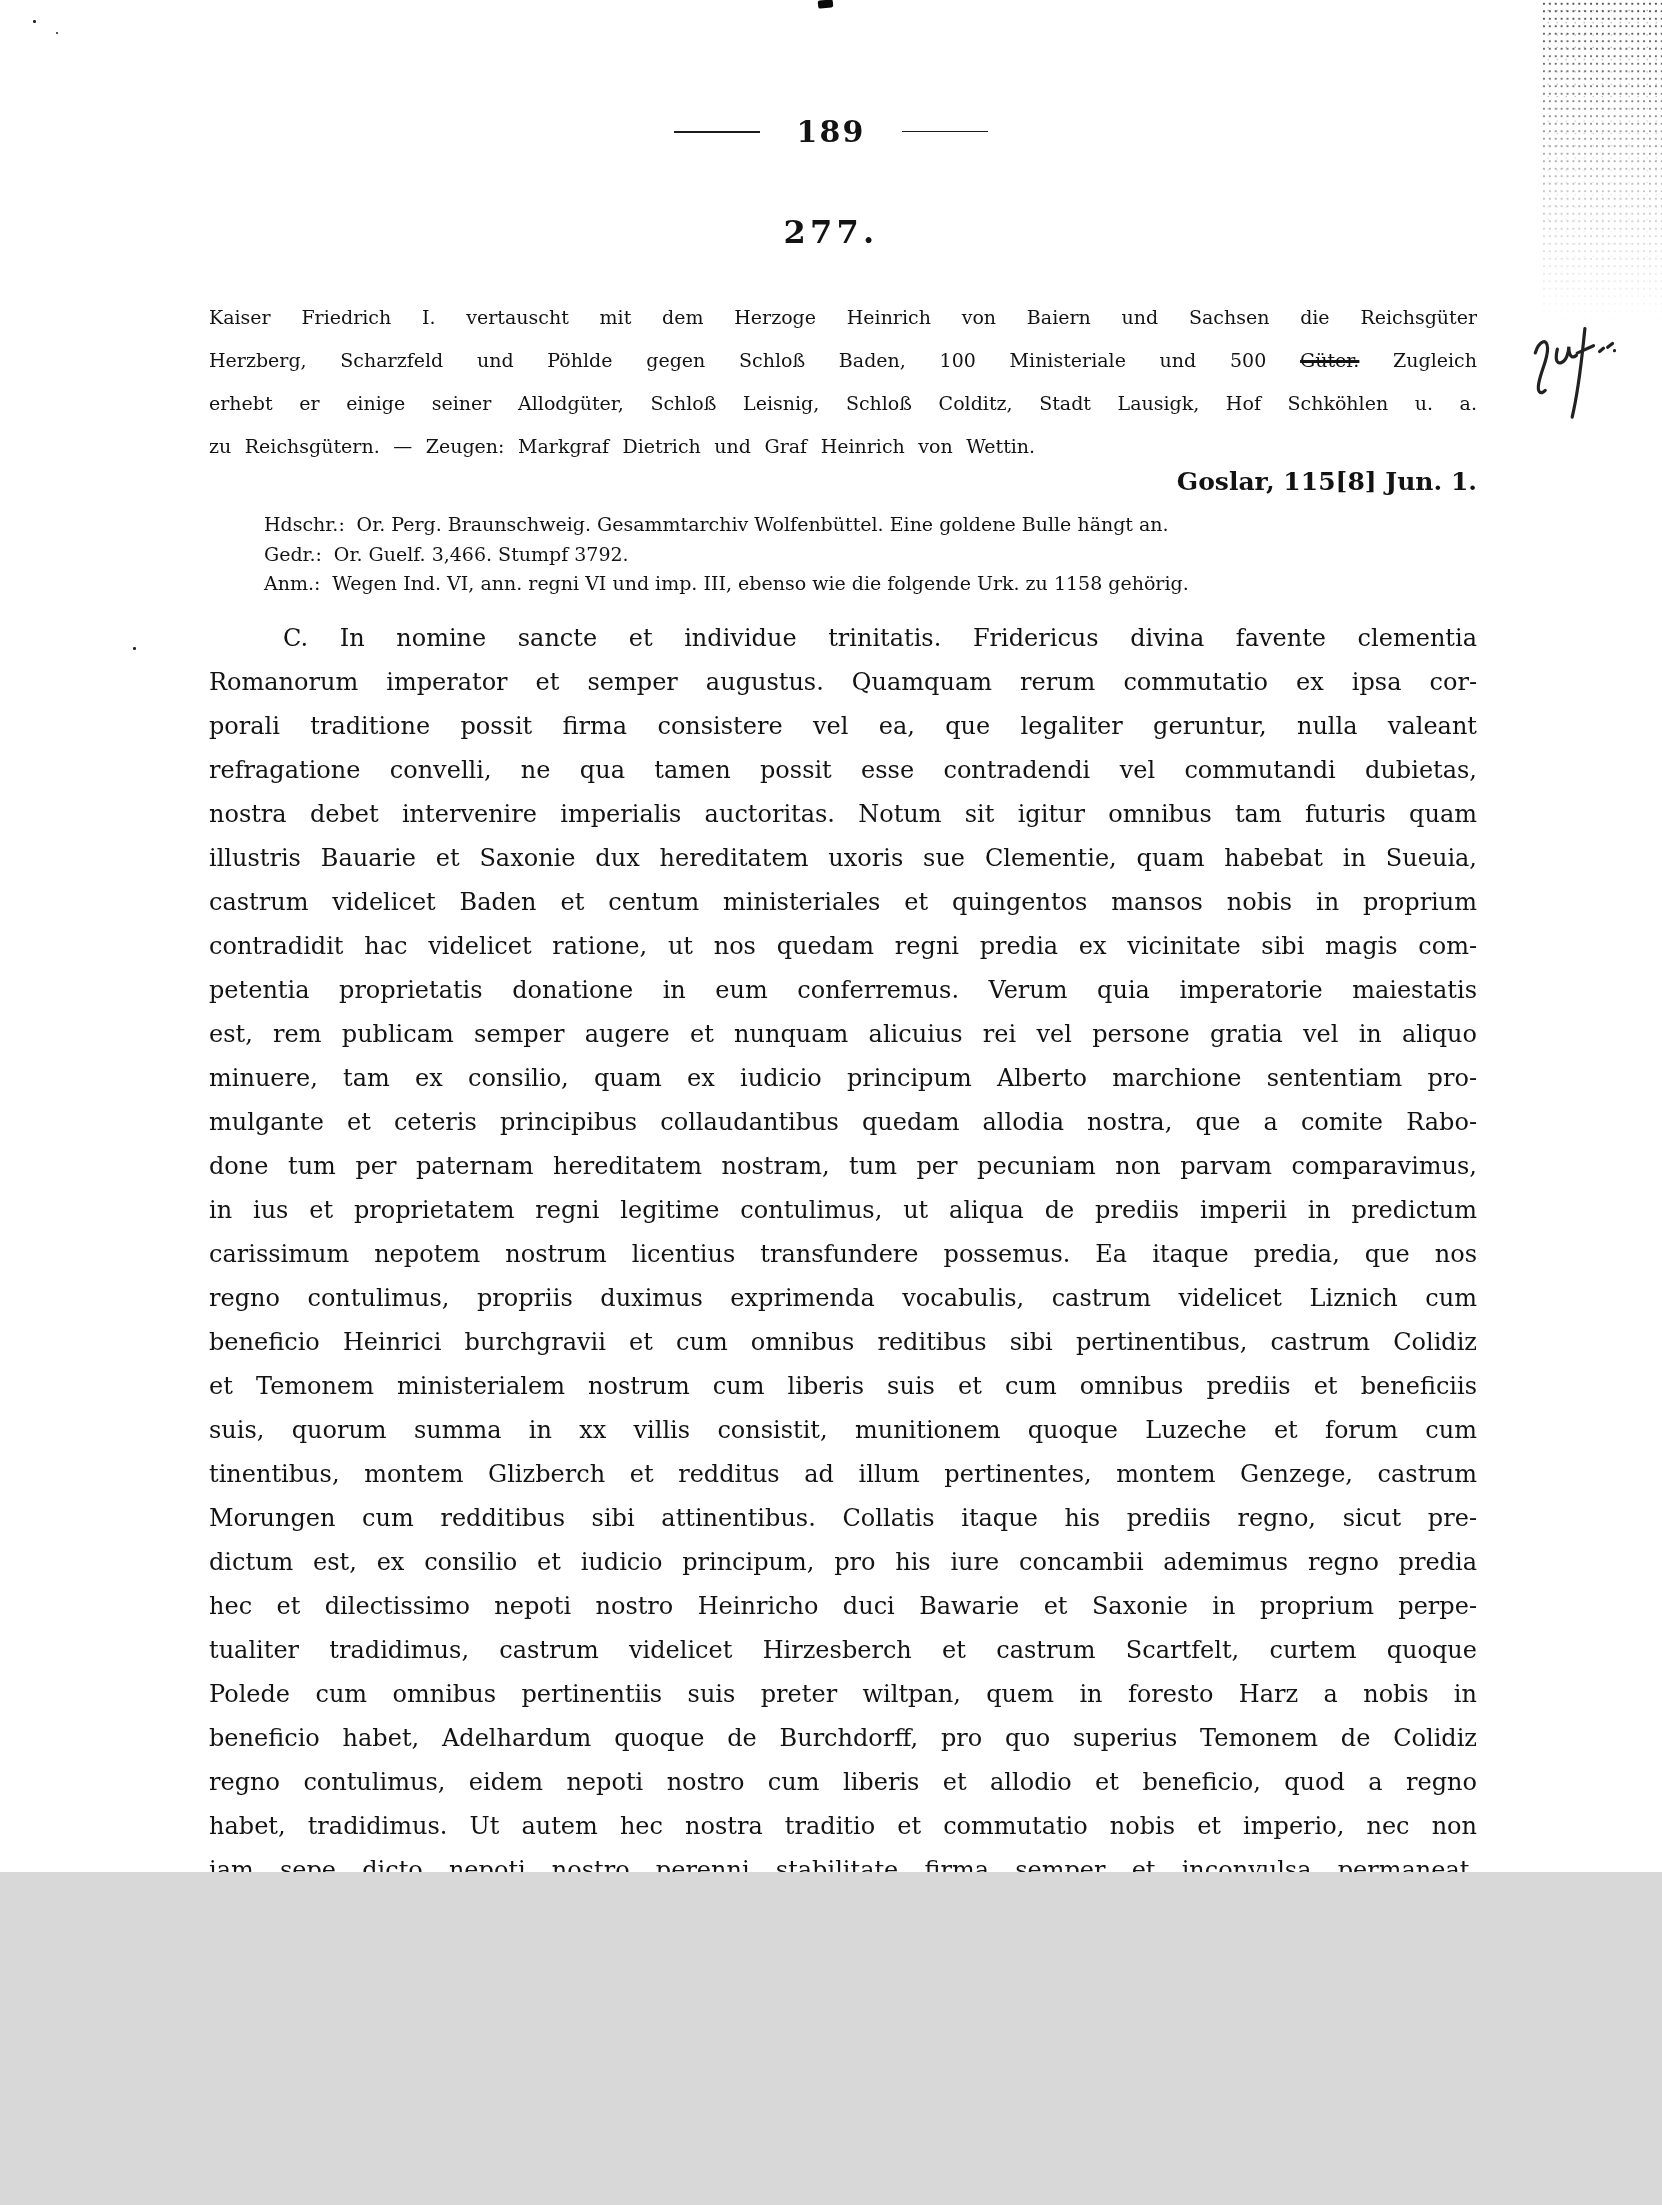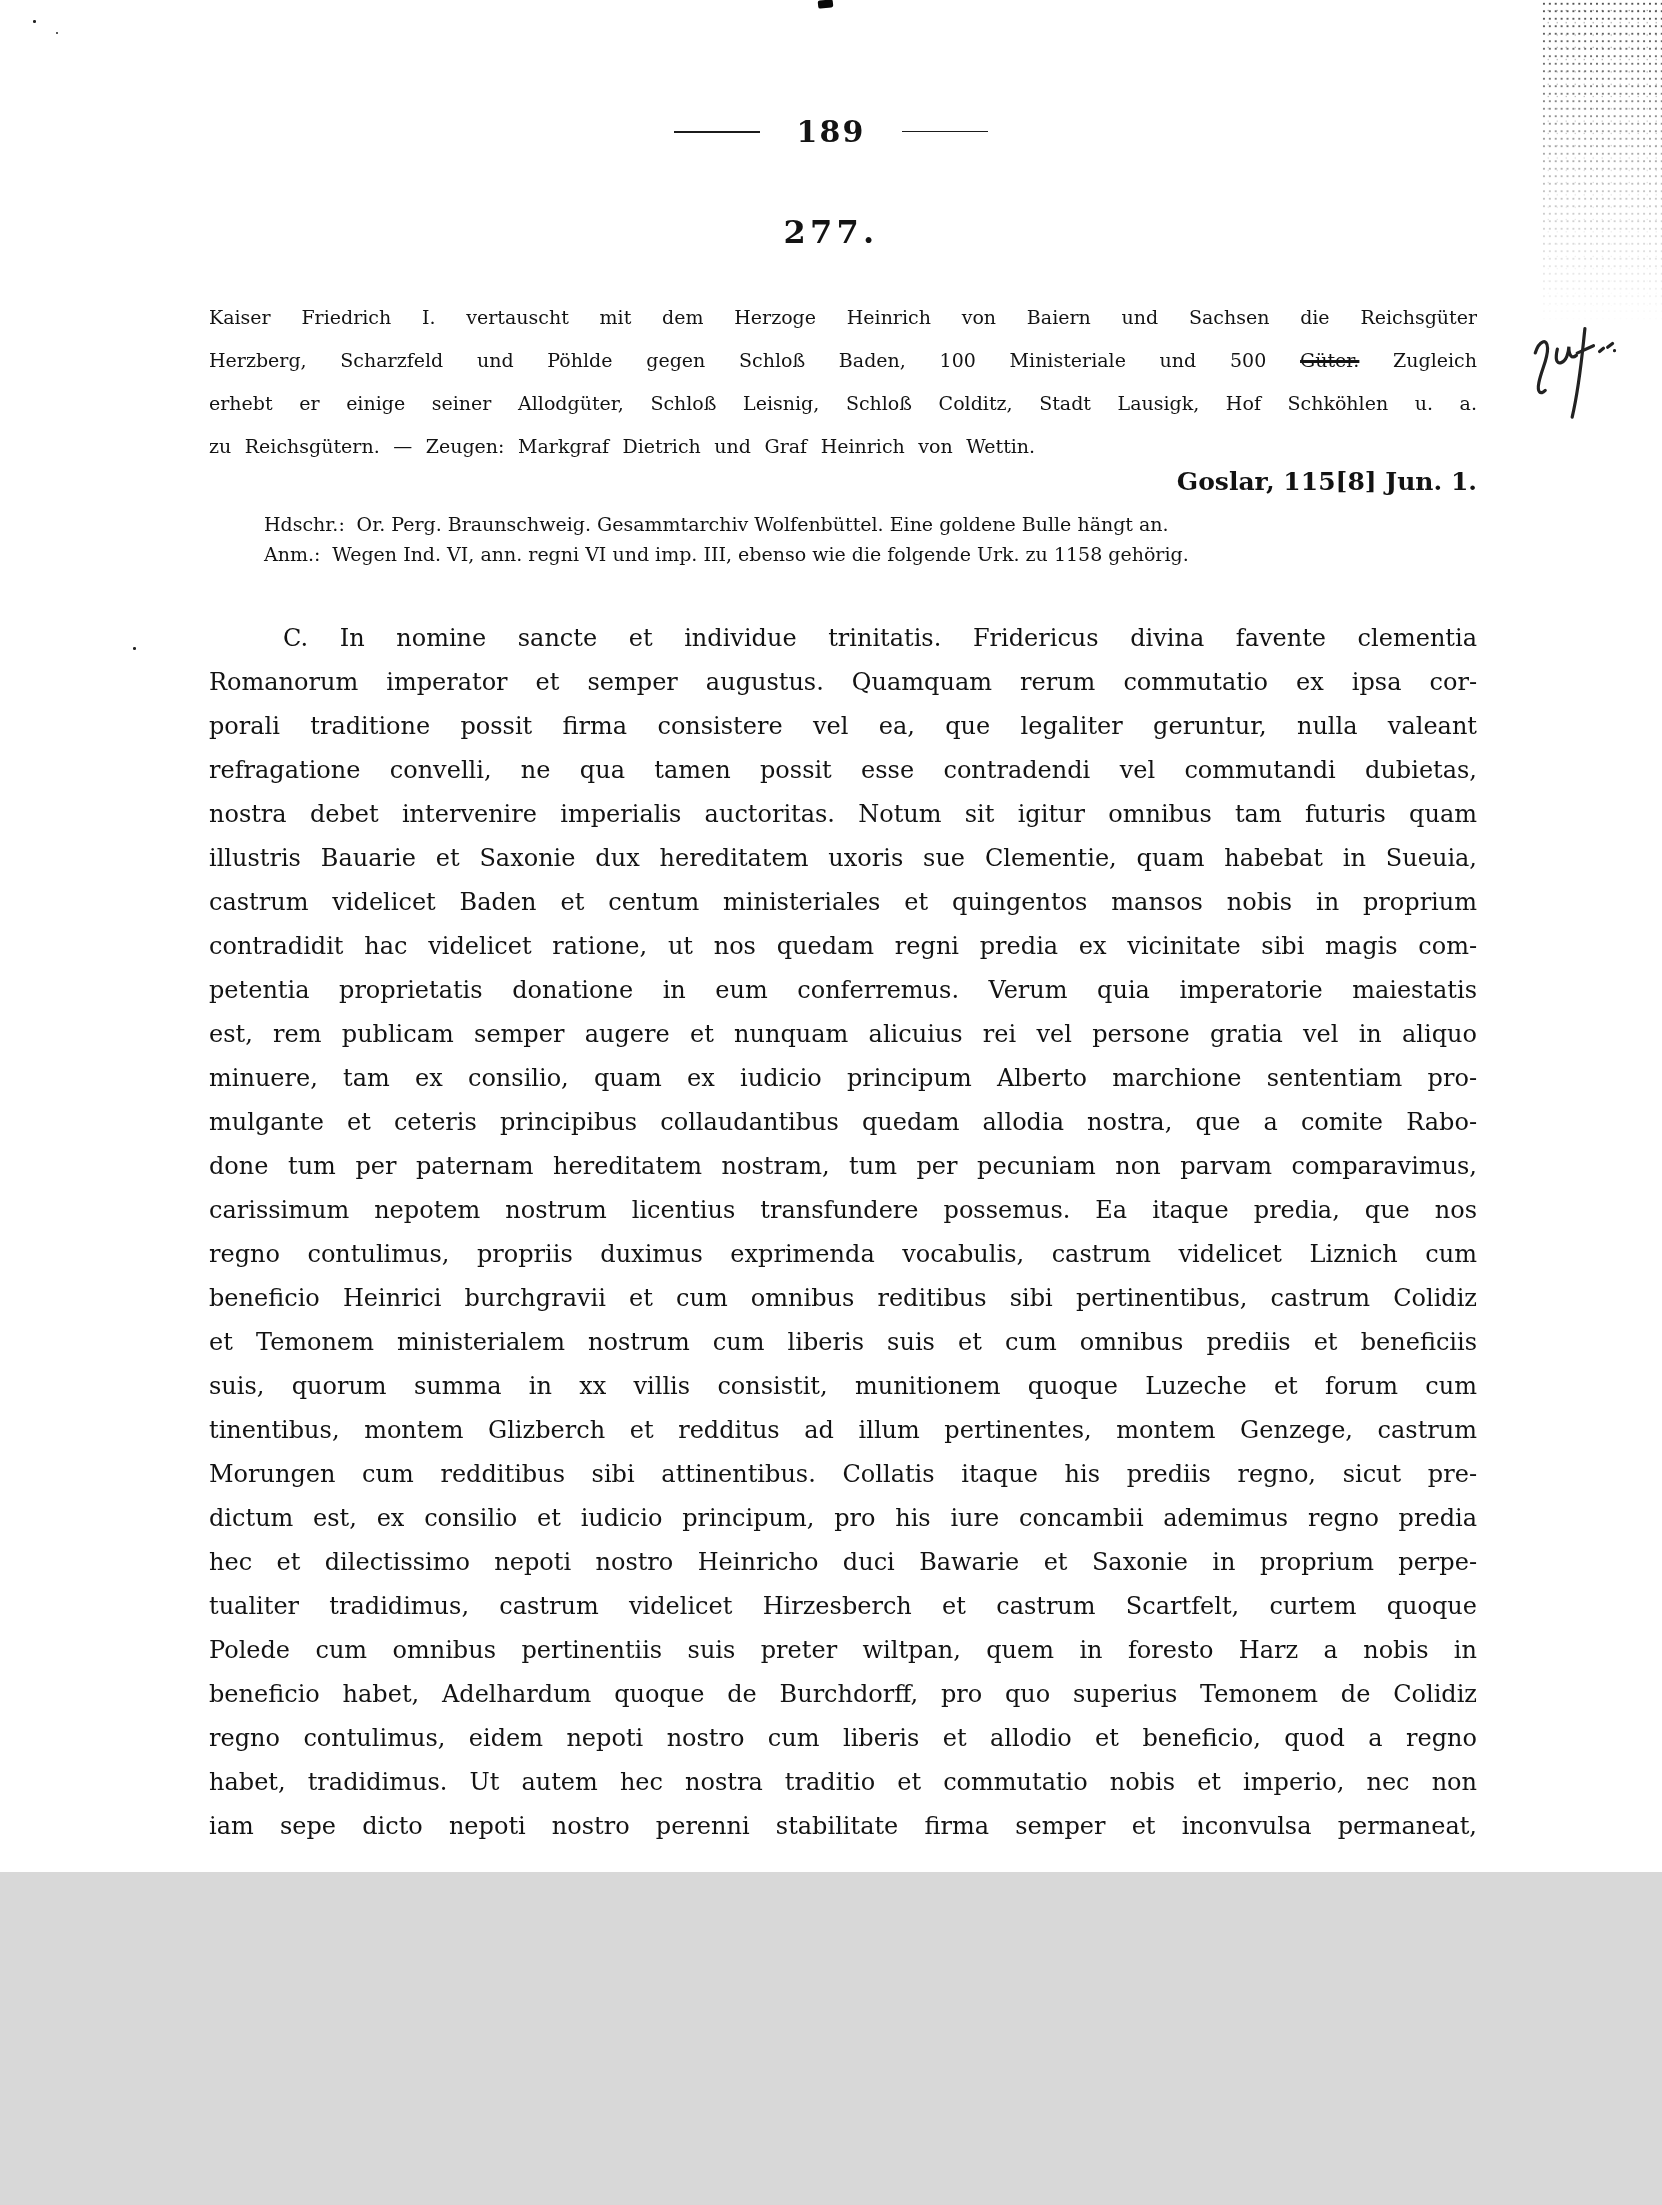--- a/index.html
+++ b/index.html
@@ -131,20 +131,23 @@
   </div>
 
   <div class="dateline">Goslar, 115[8] Jun. 1.</div>
 
   <div class="apparatus">
 
       <div class="note-line">
         <span class="note-label">Hdschr.:</span><span class="note-text">Or. Perg. Braunschweig. Gesammtarchiv Wolfenbüttel.  Eine goldene Bulle hängt an.</span>
       </div>
 
+      <div class="note-line">
+        <span class="note-label">Gedr.:</span><span class="note-text">Or. Guelf. 3,466.  Stumpf 3792.</span>
+      </div>
 
       <div class="note-line">
         <span class="note-label">Anm.:</span><span class="note-text">Wegen Ind. VI, ann. regni VI und imp. III, ebenso wie die folgende Urk. zu 1158 gehörig.</span>
       </div>
     </div>
 
   <div class="body-block">
 
       <div class="bline">
 
@@ -205,20 +208,24 @@
       <div class="bline">
         <span class="mnum"></span>
         <span class="btext">mulgante et ceteris principibus collaudantibus quedam allodia nostra, que a comite Rabo-</span>
       </div>
 
       <div class="bline">
         <span class="mnum"></span>
         <span class="btext">done tum per paternam hereditatem nostram, tum per pecuniam non parvam comparavimus,</span>
       </div>
 
+      <div class="bline">
+        <span class="mnum"></span>
+        <span class="btext">in ius et proprietatem regni legitime contulimus, ut aliqua de prediis imperii in predictum</span>
+      </div>
 
       <div class="bline">
 
         <span class="btext">carissimum nepotem nostrum licentius transfundere possemus.  Ea itaque predia, que nos</span>
       </div>
 
       <div class="bline">
         <span class="mnum"></span>
         <span class="btext">regno contulimus, propriis duximus exprimenda vocabulis, castrum videlicet Liznich cum</span>
       </div>

